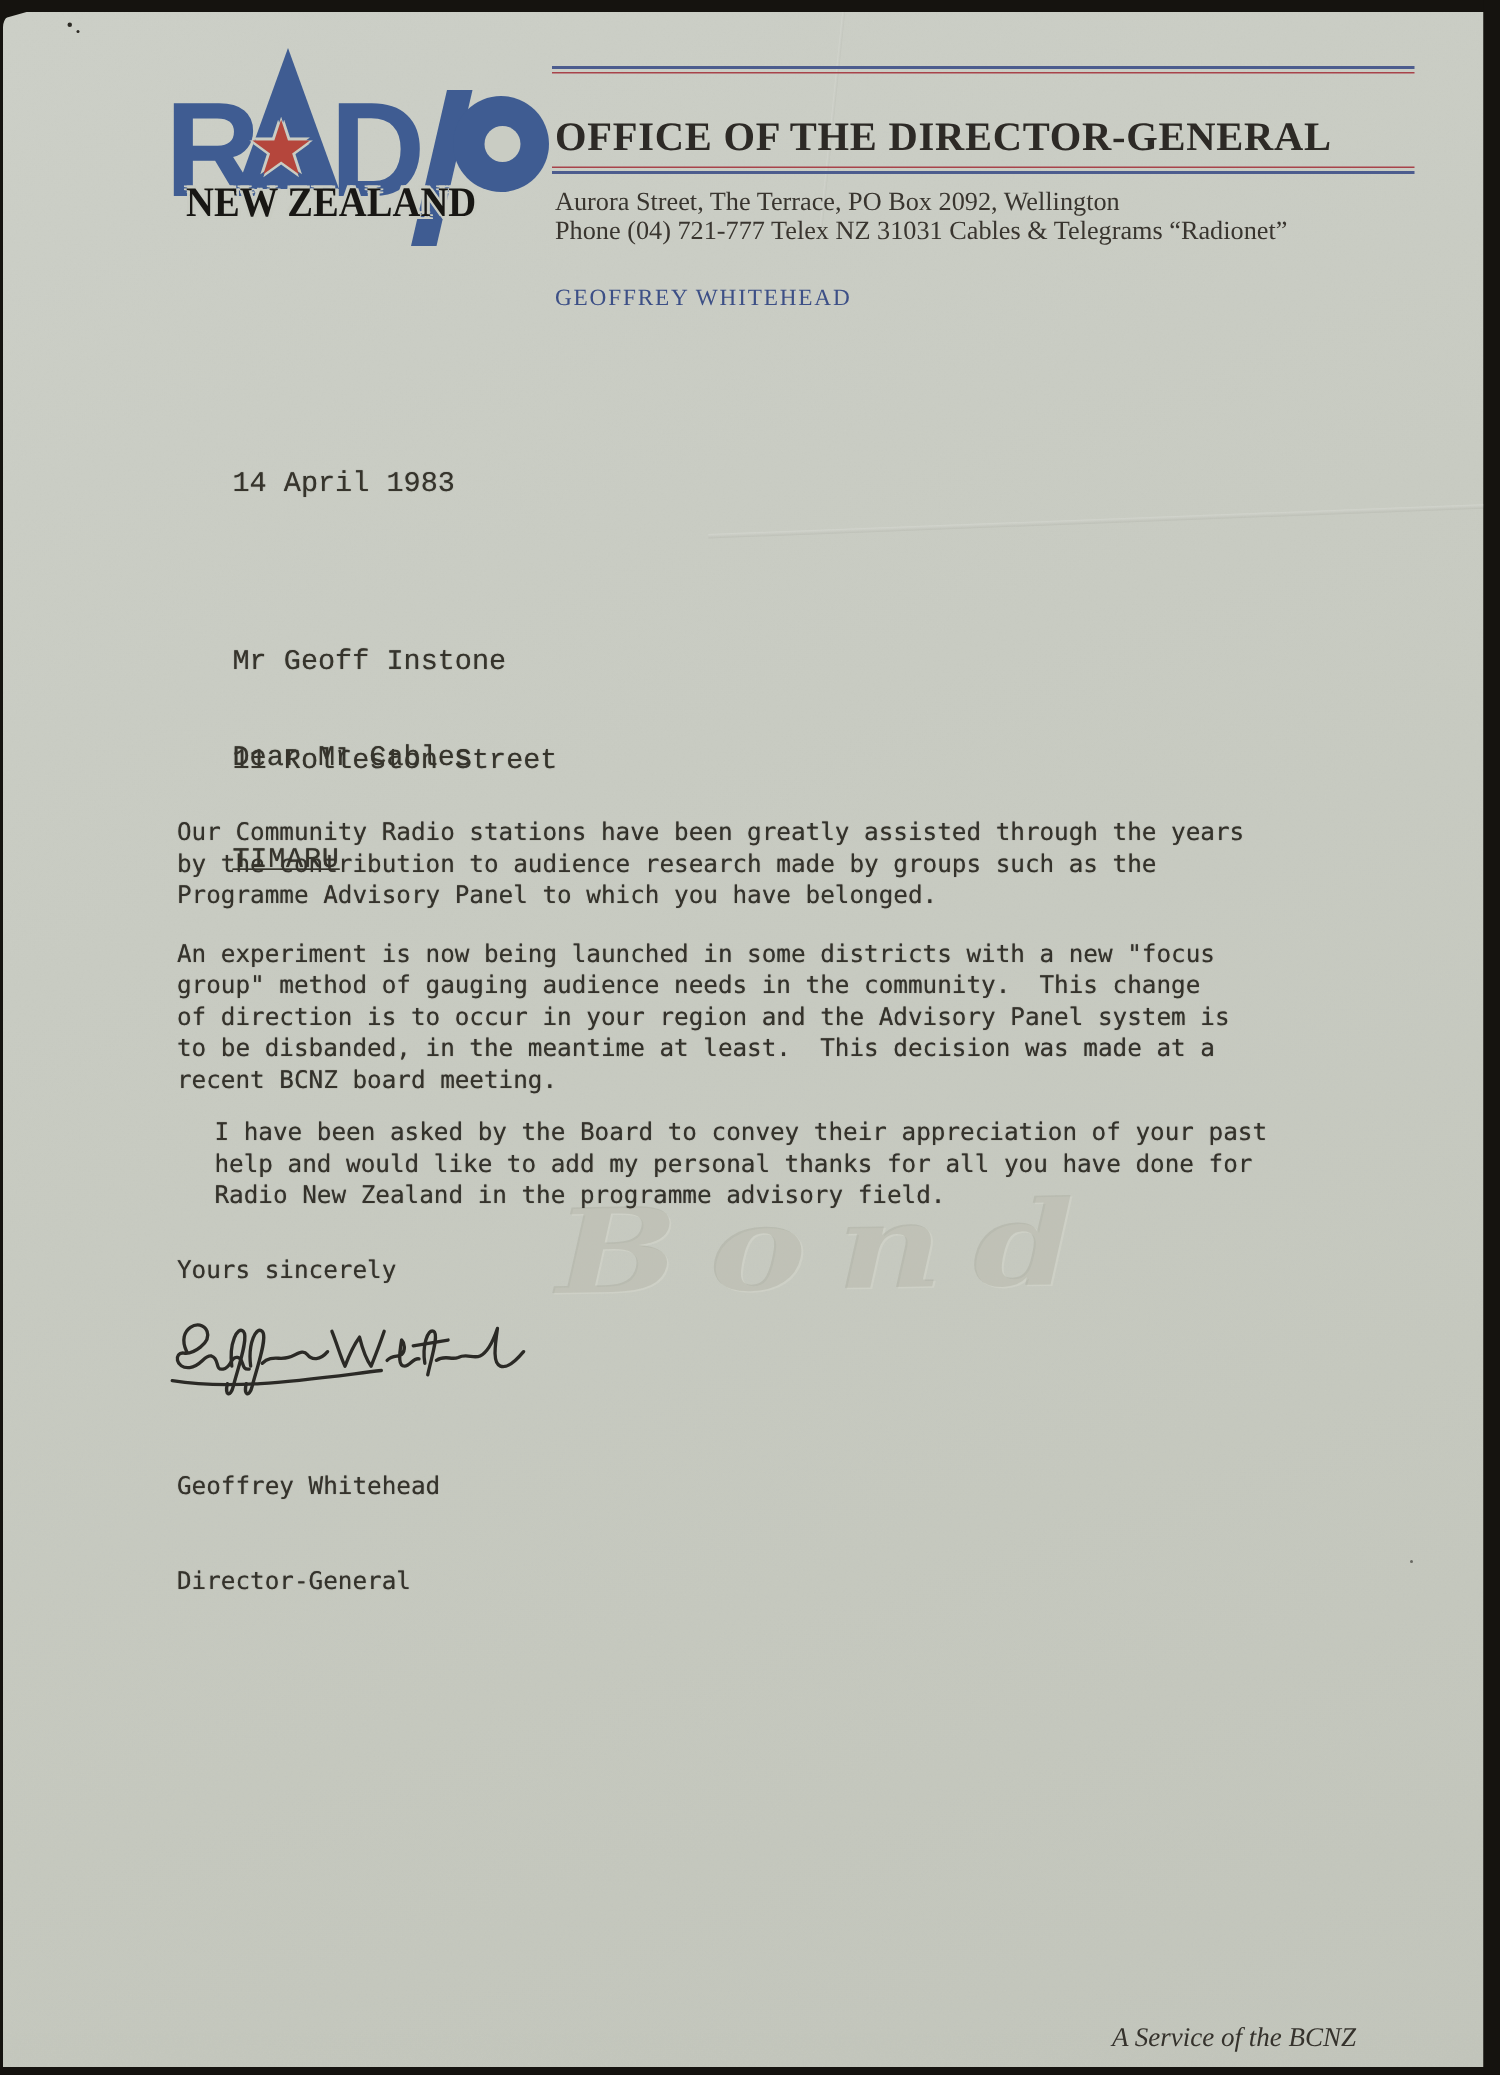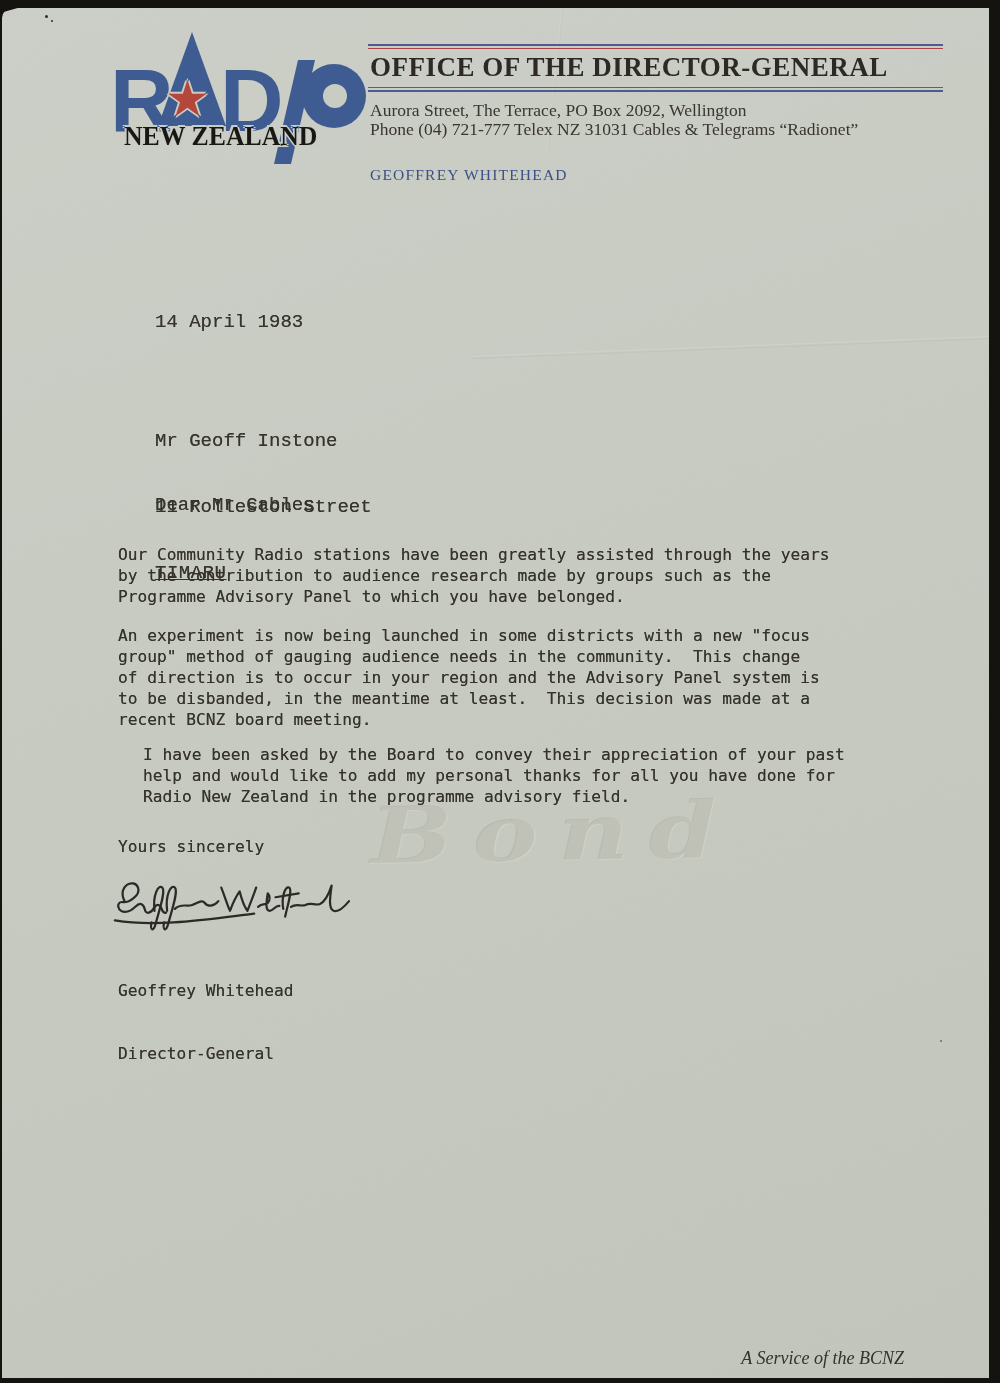--- a/index.html
+++ b/index.html
@@ -109,20 +109,21 @@
   .rule-blue{border-top-width:2px;border-top-color:var(--rule-blue);}
   .rule-red{border-top-width:1.5px;border-top-color:var(--rule-red);}
   .rule-gap{height:2px;}
   .mh-title{
     font-family:"Liberation Serif",serif;
     font-size:27px;font-weight:700;
     letter-spacing:.5px;
     color:#2d2a26;
     padding:3px 0 4px 2px;
     white-space:nowrap;
+    margin-top:24px;
   }
   .mh-address{
     font-family:"Liberation Serif",serif;
     font-size:17.5px;line-height:19px;
     color:#39352f;
     margin-top:9px;padding-left:2px;
     white-space:nowrap;
   }
   .mh-official{
     font-family:"Liberation Serif",serif;

